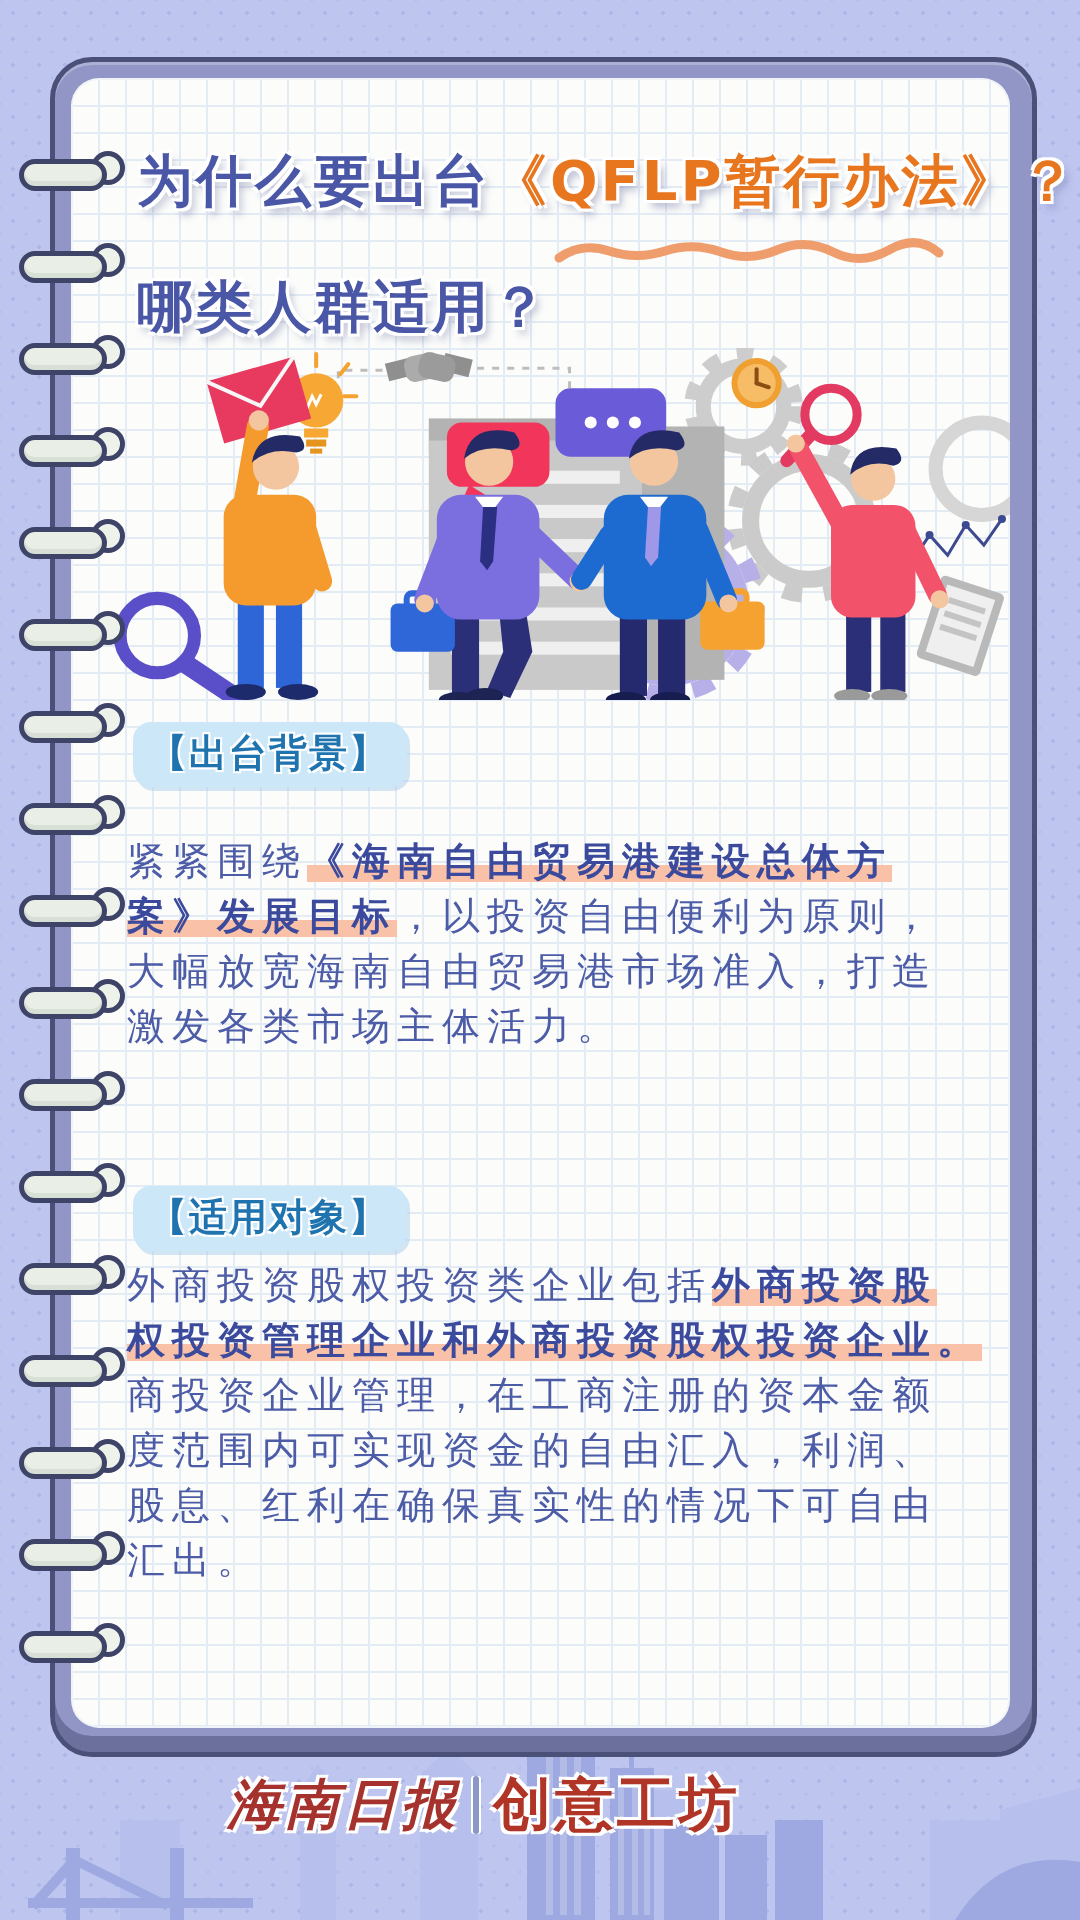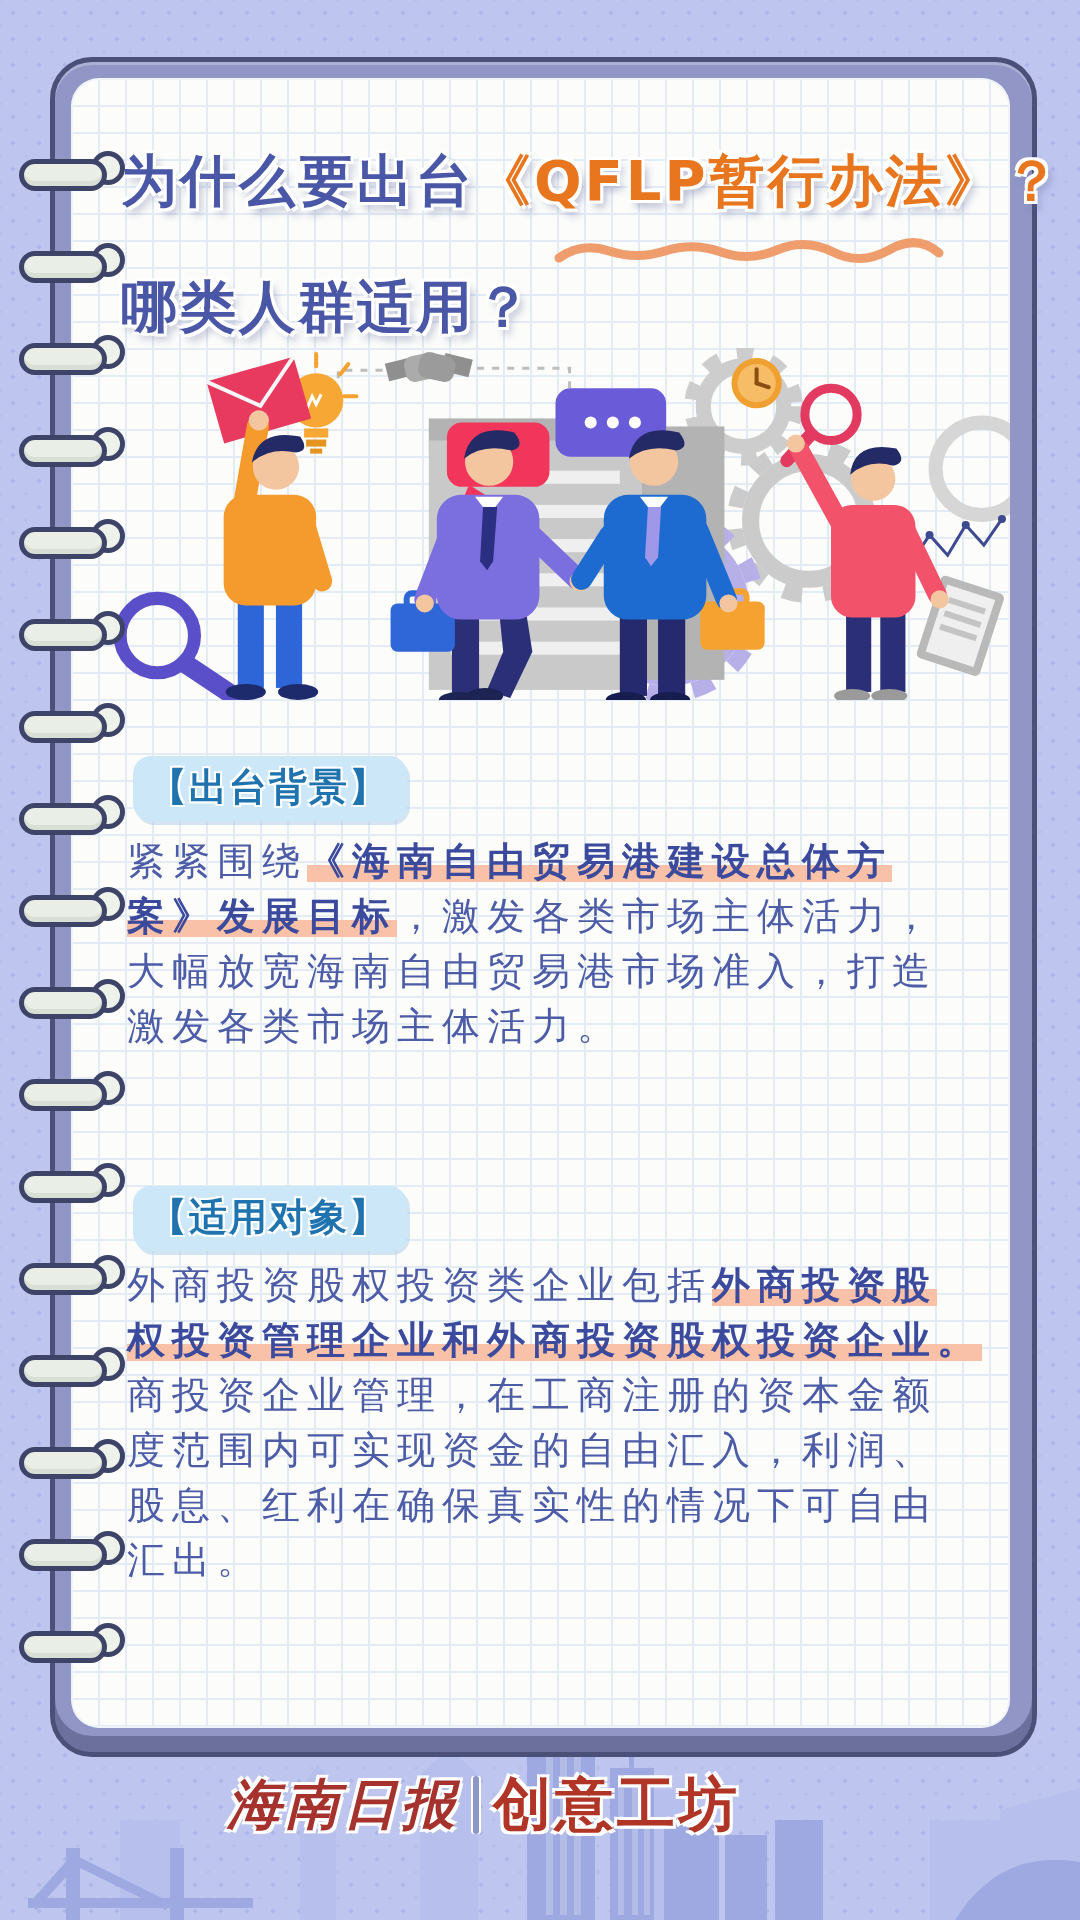--- a/index.html
+++ b/index.html
@@ -32,39 +32,39 @@
   }
   
   .ring{position:absolute;left:-36px;width:106px;height:38px;}
   .ring .hole{position:absolute;right:0;top:-6px;width:34px;height:34px;border-radius:50%;
     background:#edf3ea;border:5px solid #3e4368;box-sizing:border-box;}
   .ring .pill{position:absolute;left:0;top:2px;width:88px;height:32px;border-radius:16px;
     background:#e9efe6;border:5px solid #3e4368;box-sizing:border-box;
     box-shadow:inset 0 -5px 0 rgba(120,140,120,.15);}
   
   .title{
-    position:absolute;left:50px;white-space:nowrap;
+    position:absolute;left:66px;white-space:nowrap;
     font-size:56px;font-weight:bold;letter-spacing:3px;color:#4a57a7;
     text-shadow:-3px -3px 0 #fff,3px -3px 0 #fff,-3px 3px 0 #fff,3px 3px 0 #fff,
       5px 7px 8px rgba(90,100,150,.45);
   }
   .t1{top:66px;} .t2{top:192px;}
   .title .orange{color:#e8761f;}
   .wavy{position:absolute;left:482px;top:160px;width:392px;height:28px;}
   
   .illu{position:absolute;left:34px;top:270px;width:905px;height:352px;}
   
   .badge{
     position:absolute;left:62px;display:inline-block;white-space:nowrap;
     background:#cbe7f8;color:#1f74b0;font-weight:bold;font-size:38px;letter-spacing:2px;
     padding:6px 18px 8px 16px;border-radius:18px;
     text-shadow:-2px -2px 0 #fff,2px -2px 0 #fff,-2px 2px 0 #fff,2px 2px 0 #fff;
     box-shadow:3px 4px 0 rgba(170,205,235,.5);
   }
-  .badge1{top:678px;text-align:center;} .badge2{top:1108px;}
+  .badge1{top:644px;text-align:center;} .badge2{top:1108px;}
   
   .sec-lines{position:absolute;left:56px;}
   .sec1{top:756px;} .sec2{top:1180px;}
   .bline{height:55px;line-height:55px;font-size:38px;letter-spacing:7px;
     color:#4d5ca7;white-space:nowrap;}
   .bline .em{
     font-weight:bold;color:#3b4a9c;
     background-image:linear-gradient(to bottom,transparent 60%,#f8c1a8 60%,#f8c1a8 97%,transparent 97%);
     text-align:right;
   }
@@ -289,21 +289,21 @@
         <circle cx="830" cy="250" r="9" fill="#f3c69f"></circle>
         <rect x="722" y="156" width="84" height="112" rx="21" fill="#f2536b"></rect>
         <circle cx="764" cy="130" r="22" fill="#f3c69f"></circle>
         <path d="M741,126 q4,-34 46,-26 q11,14 -3,17 q-25,-7 -43,9 Z" fill="#232a66"></path>
       </g>
     </svg>
 
     <div class="badge badge1">【出台背景】</div>
     <div class="sec-lines sec1">
         <div class="bline"><span>紧紧围绕</span><span class="em">《海南自由贸易港建设总体方</span></div>
-        <div class="bline"><span class="em">案》发展目标</span><span>，激发各类市场主体活力，</span></div>
+        <div class="bline"><span class="em">案》发展目标</span><span>，以投资自由便利为原则，</span></div>
         <div class="bline"><span>大幅放宽海南自由贸易港市场准入，打造</span></div>
         <div class="bline"><span>激发各类市场主体活力。</span></div>
       </div>
 
     <div class="badge badge2">【适用对象】</div>
     <div class="sec-lines sec2">
         <div class="bline"><span>外商投资股权投资类企业包括</span><span class="em">外商投资股</span></div>
         <div class="bline"><span class="em">权投资管理企业和外商投资股权投资企业。</span></div>
         <div class="bline"><span>商投资企业管理，在工商注册的资本金额</span></div>
         <div class="bline"><span>度范围内可实现资金的自由汇入，利润、</span></div>

